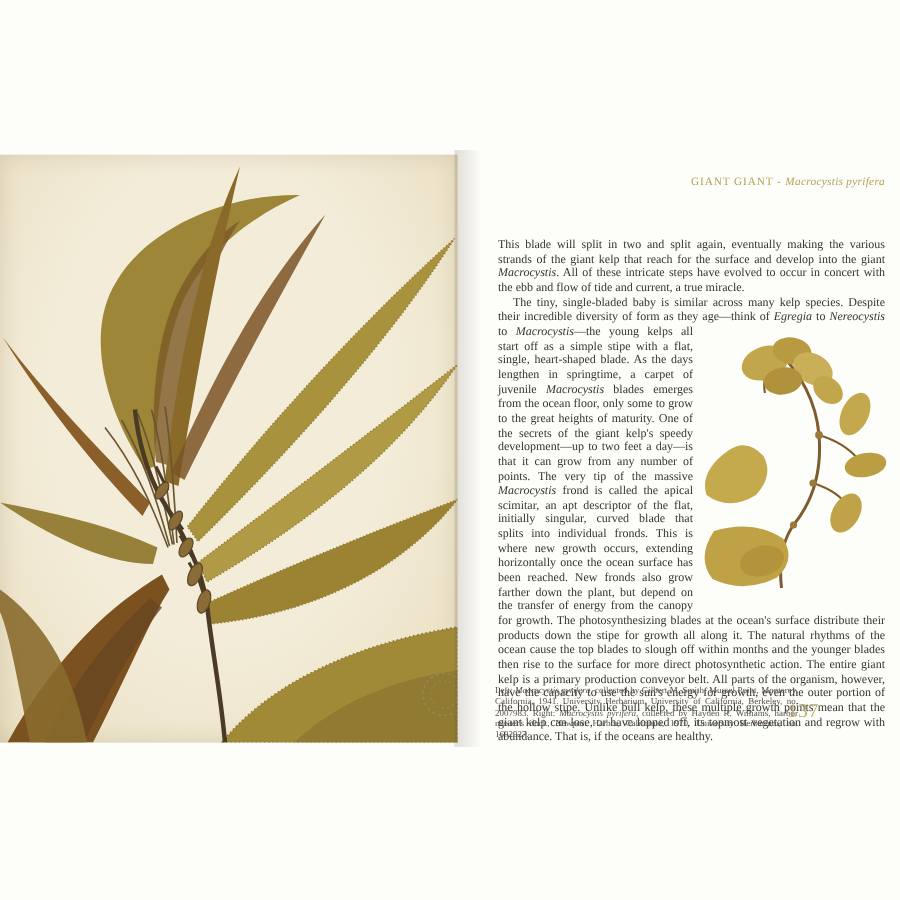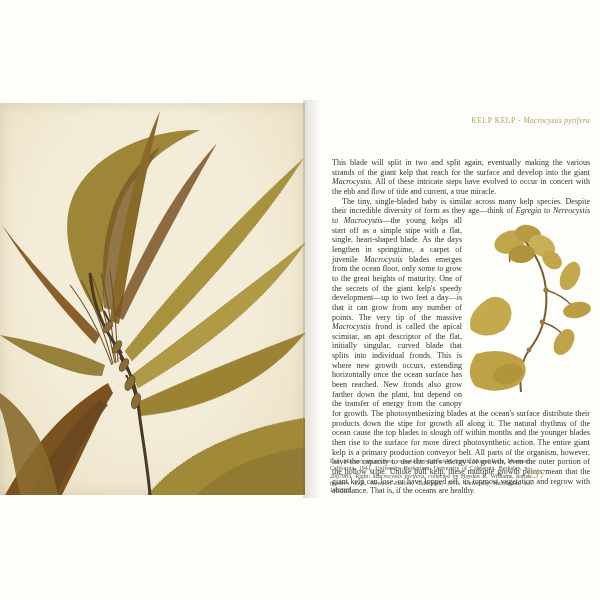--- a/index.html
+++ b/index.html
@@ -94,21 +94,21 @@
 
     <g opacity=".45">
       <circle cx="296" cy="360" r="14" fill="none" stroke="#9a93a8" stroke-width="1" stroke-dasharray="2 2"></circle>
       <circle cx="296" cy="360" r="9" fill="none" stroke="#9a93a8" stroke-width=".7" stroke-dasharray="1.5 2"></circle>
     </g>
   </svg>
 </div>
 <div class="gutter"></div>
 
 <div class="rheader">
-  <span>KELP KELP</span><span> - </span><span class="species">Macrocystis pyrifera</span>
+  <span>GIANT GIANT</span><span> - </span><span class="species">Macrocystis pyrifera</span>
 </div>
 
 <div class="bodytext">
   <div class="wrap-spacer-top"></div>
   <div class="wrap-spacer-img"></div>
   <p><span>This blade will split in two and split again, eventually making the various strands of the giant kelp that reach for the surface and develop into the giant </span><i>Macrocystis</i><span>. All of these intricate steps have evolved to occur in concert with the ebb and flow of tide and current, a true miracle.</span></p>
   <p><span>The tiny, single-bladed baby is similar across many kelp species. Despite their incredible diversity of form as they age—think of </span><i>Egregia</i><span> to </span><i>Nereocystis</i><span> to </span><i>Macrocystis</i><span>—the young kelps all start off as a simple stipe with a flat, single, heart-shaped blade. As the days lengthen in springtime, a carpet of juvenile </span><i>Macrocystis</i><span> blades emerges from the ocean floor, only some to grow to the great heights of maturity. One of the secrets of the giant kelp's speedy development—up to two feet a day—is that it can grow from any number of points. The very tip of the massive </span><i>Macrocystis</i><span> frond is called the apical scimitar, an apt descriptor of the flat, initially singular, curved blade that splits into individual fronds. This is where new growth occurs, extending horizontally once the ocean surface has been reached. New fronds also grow farther down the plant, but depend on the transfer of energy from the canopy for growth. The photosynthesizing blades at the ocean's surface distribute their products down the stipe for growth all along it. The natural rhythms of the ocean cause the top blades to slough off within months and the younger blades then rise to the surface for more direct photosynthetic action. The entire giant kelp is a primary production conveyor belt. All parts of the organism, however, have the capacity to use the sun's energy for growth, even the outer portion of the hollow stipe. Unlike bull kelp, these multiple growth points mean that the giant kelp can lose, or have lopped off, its topmost vegetation and regrow with abundance. That is, if the oceans are healthy.</span></p>
 </div>
 
 <svg class="sprig" viewBox="0 0 130 172">

